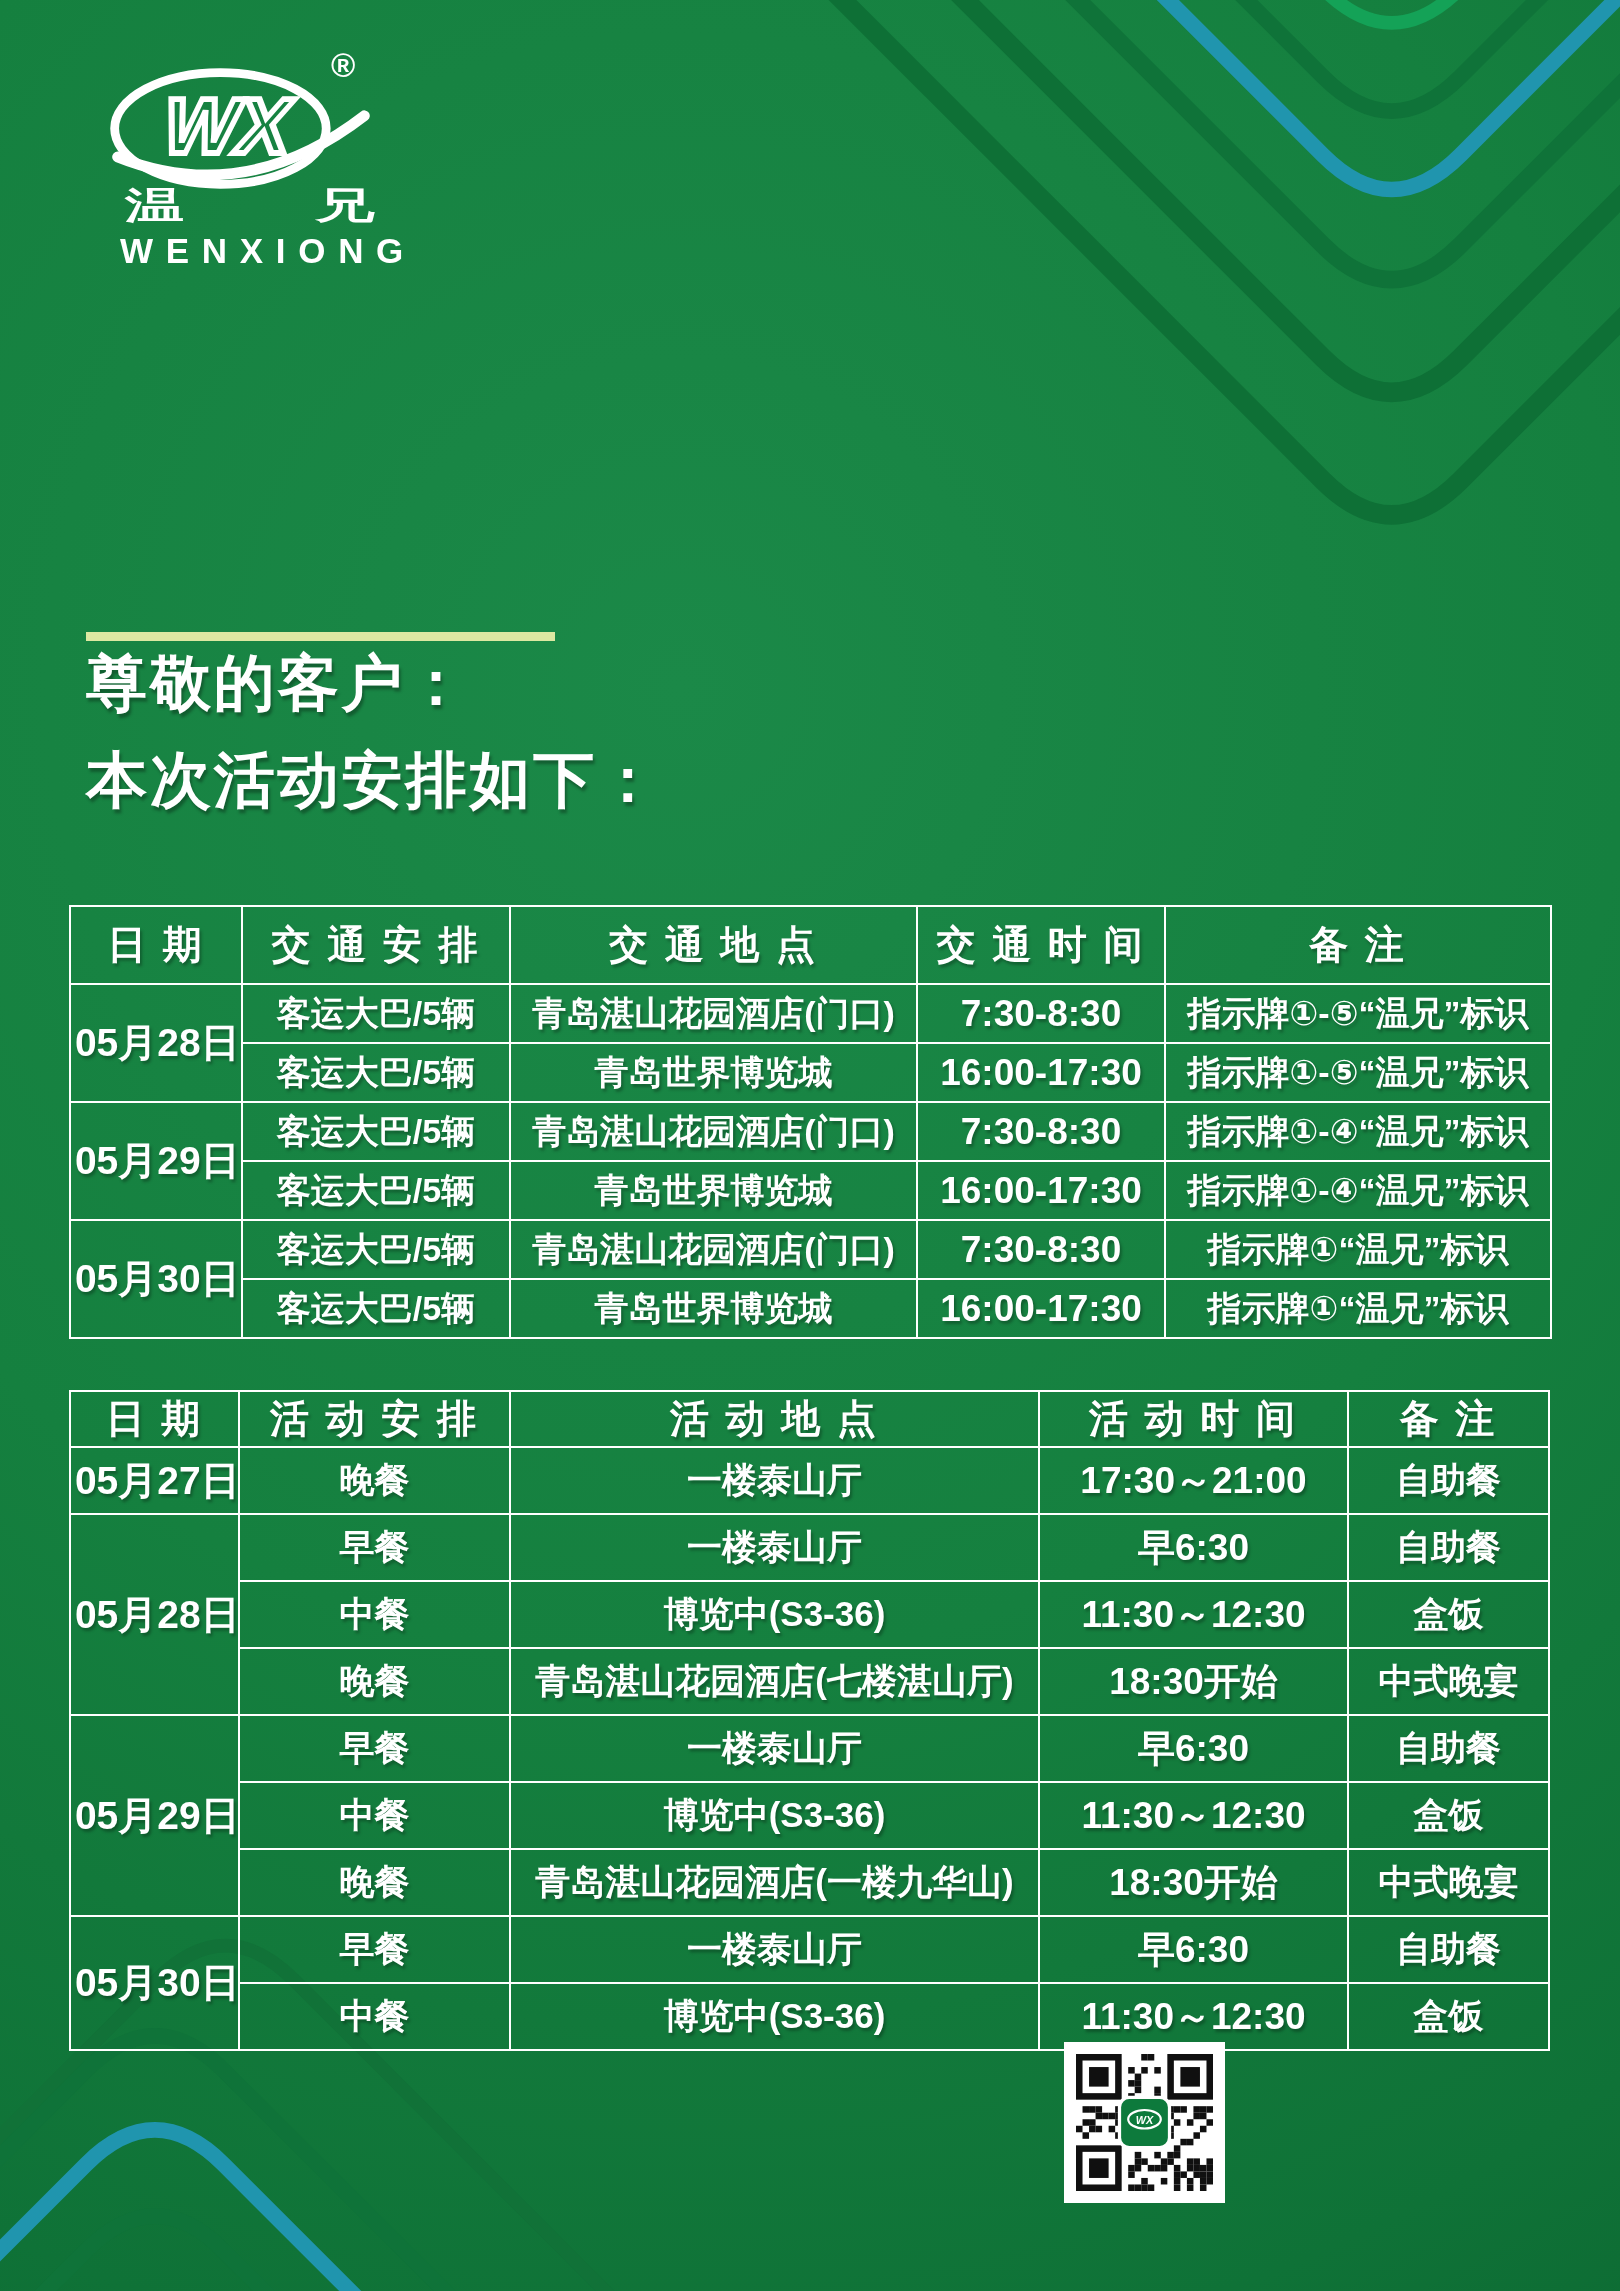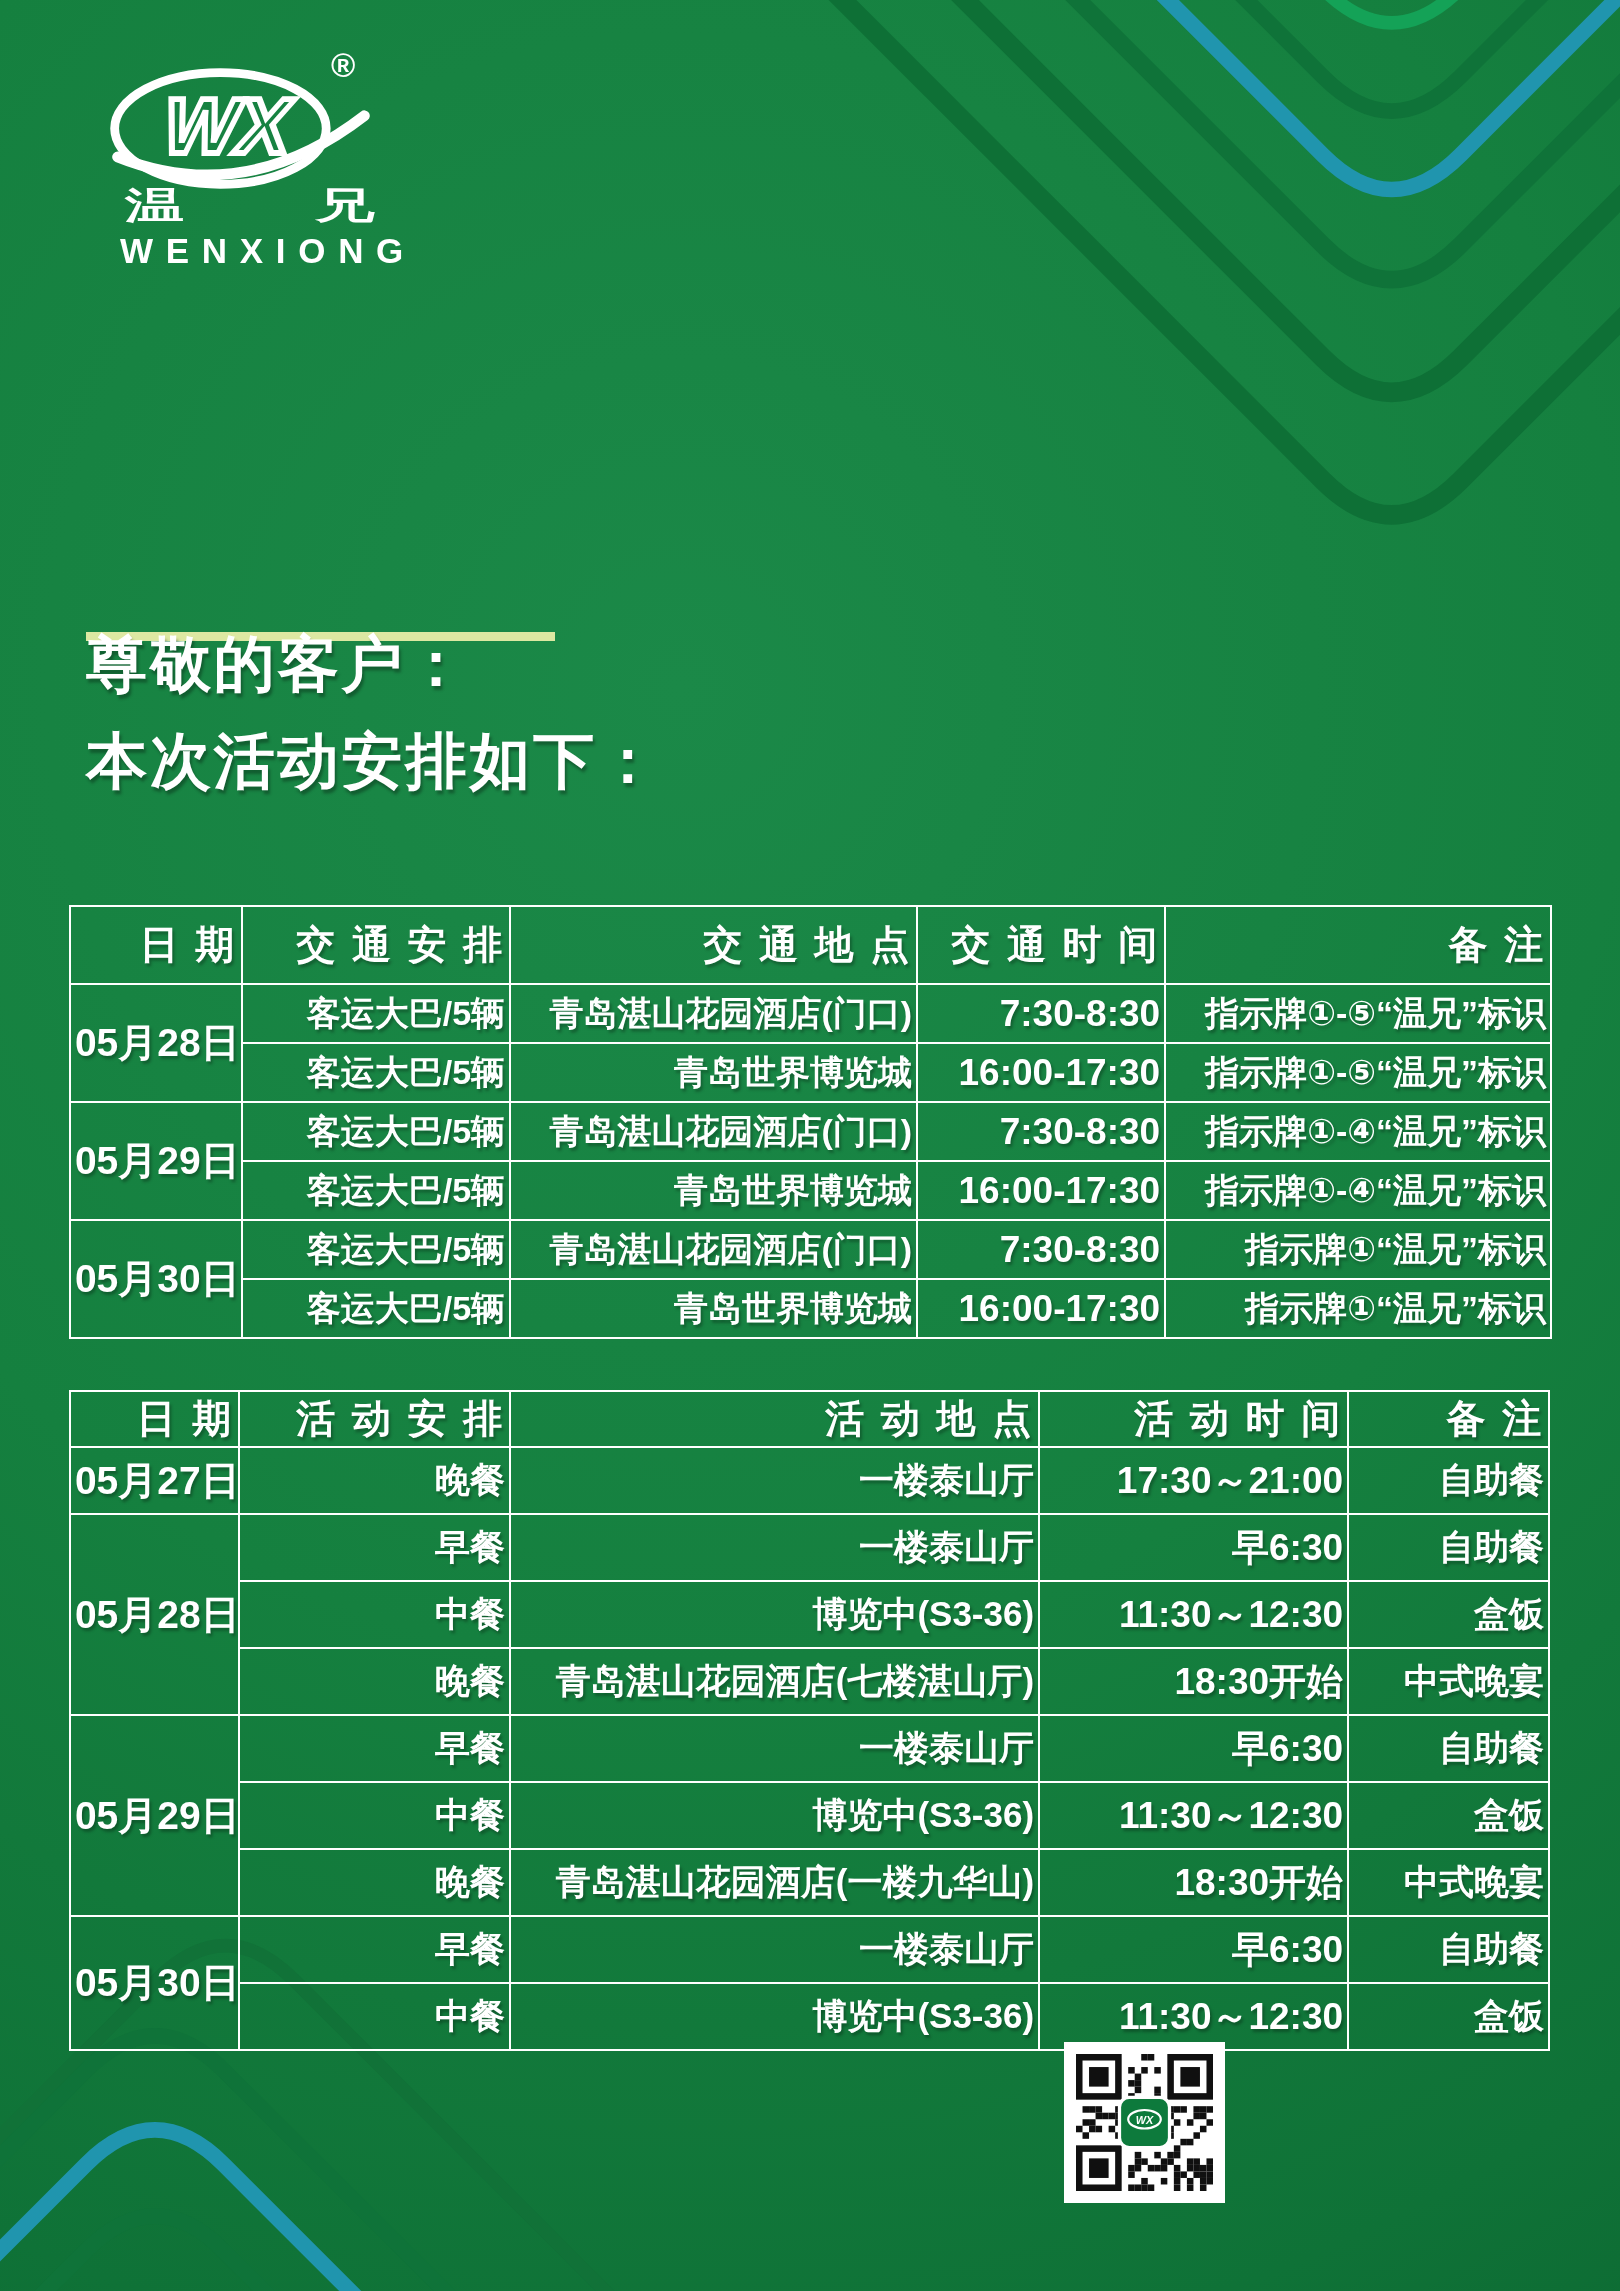--- a/index.html
+++ b/index.html
@@ -20,26 +20,26 @@
   .logo-en{position:absolute;left:120px;top:233px;font-size:35px;letter-spacing:12.7px;color:#fff;line-height:1}
 
   
   .title-cn{position:absolute;left:83px;top:340px;font-size:147px;line-height:1;color:#dde8a2;
     letter-spacing:0;text-shadow:2.9px 4.9px 3.9px rgba(0,0,0,.28);white-space:nowrap}
   .title-en{position:absolute;left:84px;top:537px;font-size:74px;line-height:1;font-weight:bold;
     color:#dde8a2;letter-spacing:1px;text-shadow:2px 3.9px 2.9px rgba(0,0,0,.28);white-space:nowrap}
   .title-underline{position:absolute;left:86px;top:632px;width:469px;height:8.8px;background:#dde8a2}
 
   
-  .greeting{position:absolute;left:86px;top:616px;width:1470px}
+  .greeting{position:absolute;left:86px;top:635px;width:1470px}
   .greeting p{font-size:61px;line-height:97px;letter-spacing:2.9px;color:#fff;
     text-shadow:2px 3.9px 2.9px rgba(0,0,0,.3);white-space:nowrap}
 
   
-  table.sched{position:absolute;border-collapse:collapse;table-layout:fixed;text-align:right;color:#fff}
+  table.sched{position:absolute;border-collapse:collapse;table-layout:fixed;text-align:center;color:#fff}
   .sched th,.sched td{border:2.9px solid #fff;vertical-align:middle;padding:0 3.9px;
     text-shadow:2px 2.9px 2.9px rgba(0,0,0,.28);overflow:hidden}
   .sched th{font-size:39px;letter-spacing:2.9px;white-space:nowrap}
   .sched td{font-size:34px;white-space:nowrap}
   .sched td.date{font-size:39px}
   .t1{left:69px;top:905px;width:1480px}
   .t1 thead tr{height:78px}
   .t1 tbody tr{height:59px}
   .t1 td.time{font-size:37px}
   .t2{left:69px;top:1390px;width:1478px}

